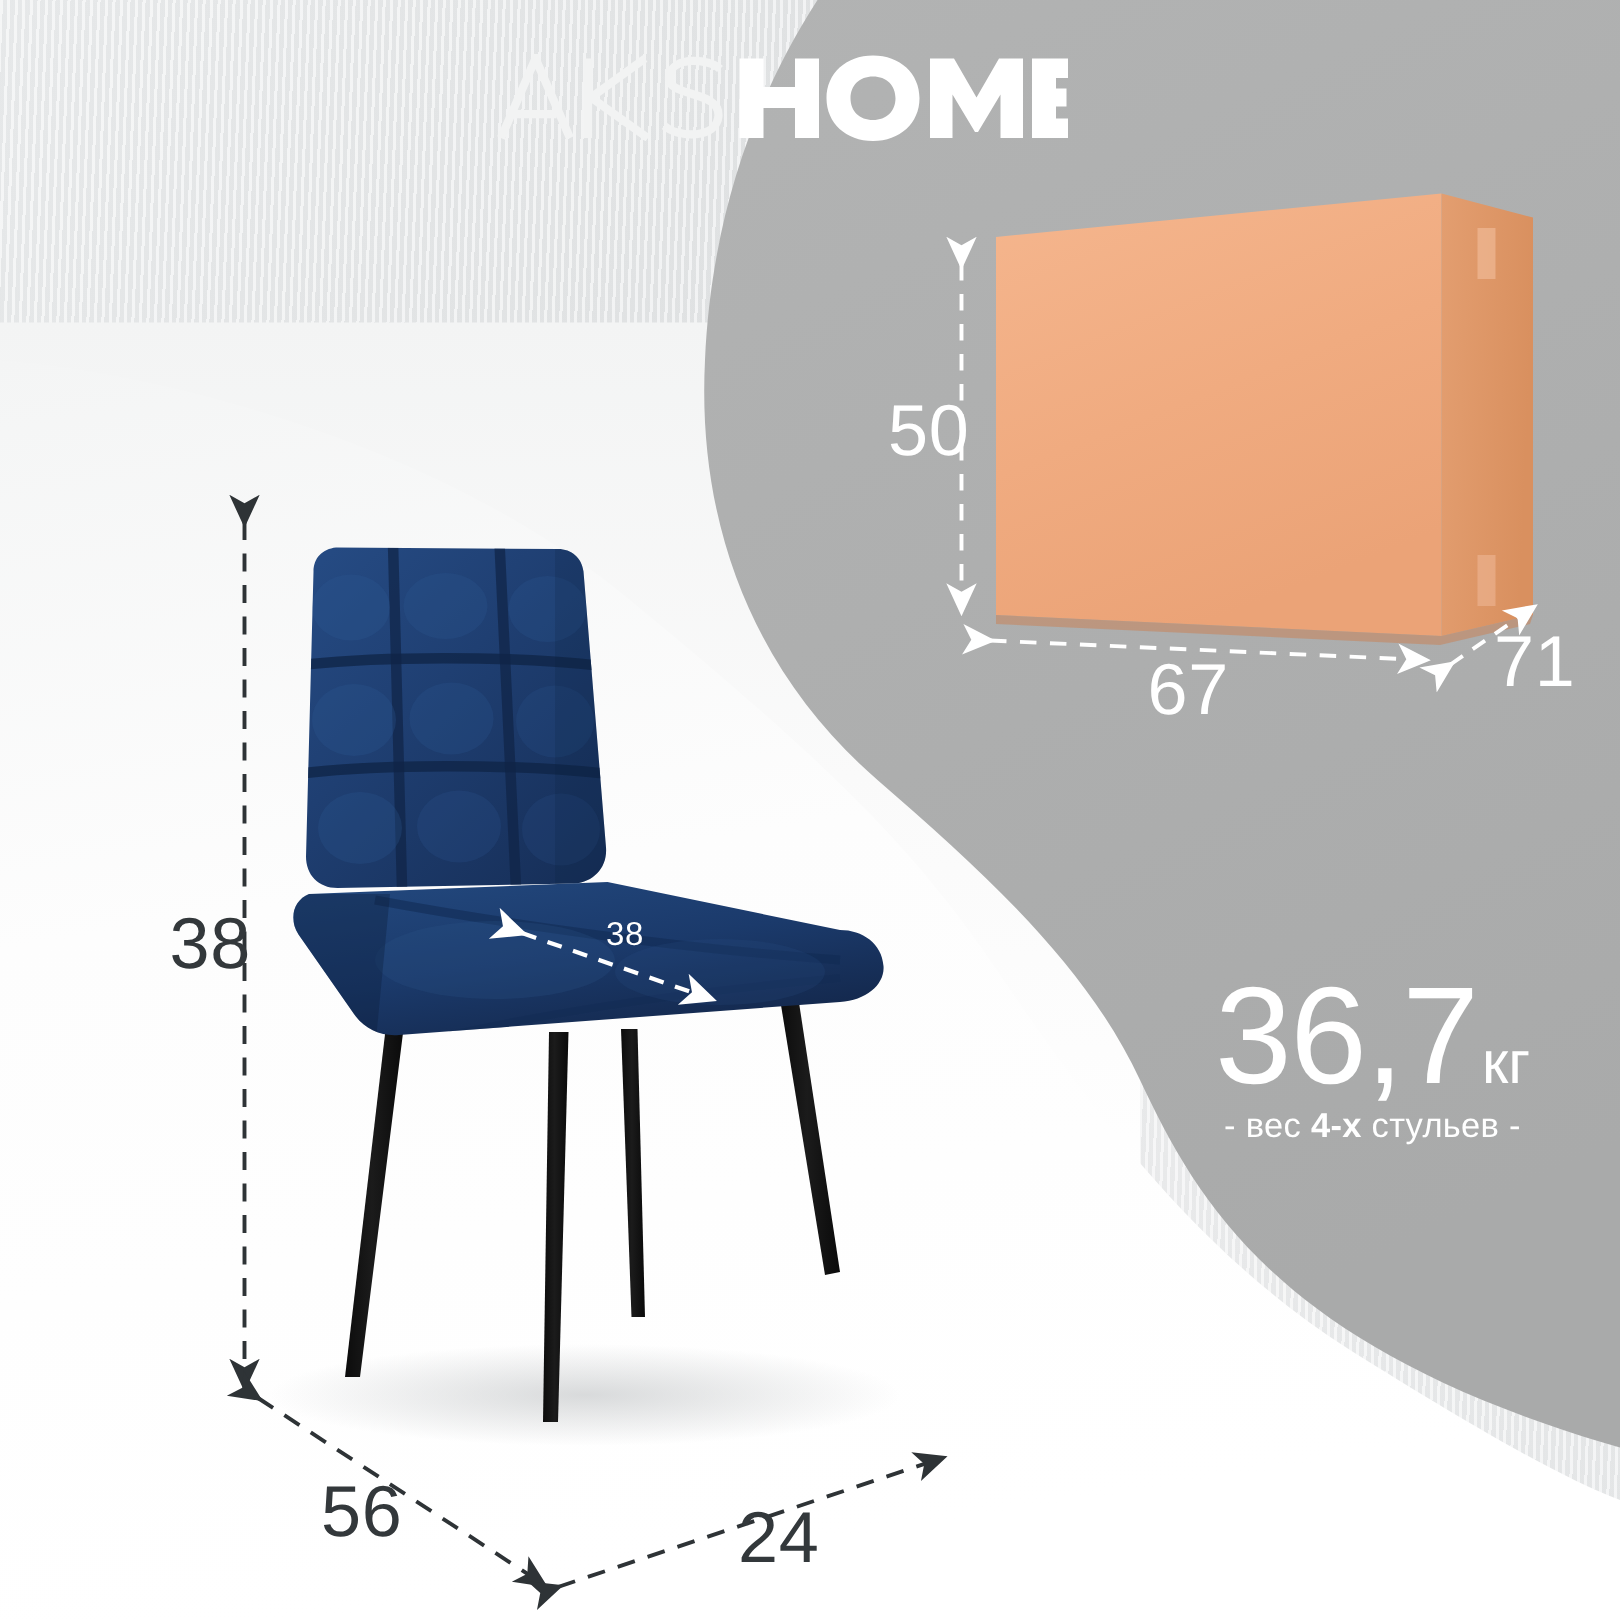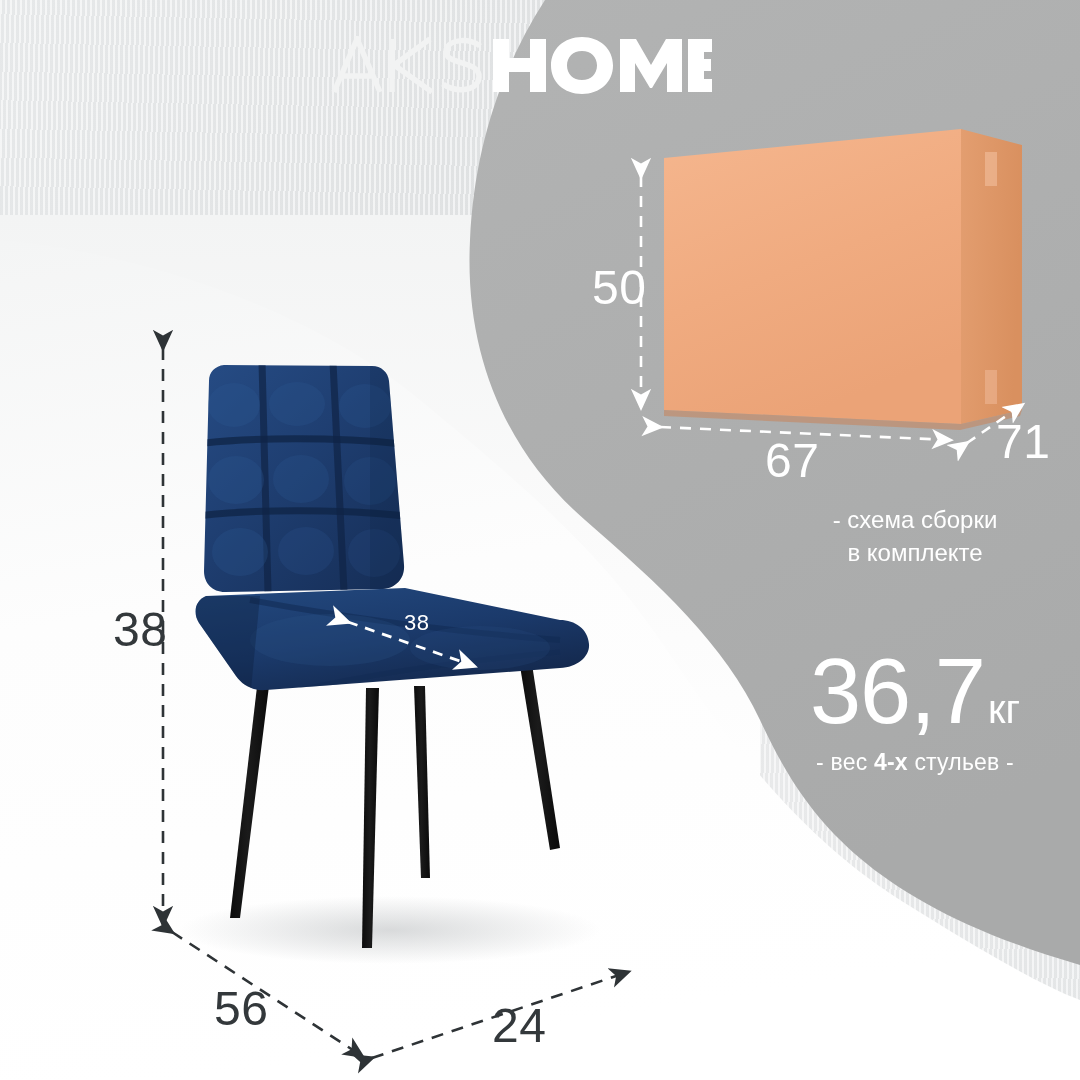--- a/index.html
+++ b/index.html
@@ -39,21 +39,21 @@
   }
   .weight-wrap{ position:absolute; left:760px; top:645px; width:310px; text-align:center; }
   .weight-num{
     font-size:92px; line-height:92px; color:#fff; font-weight:400; letter-spacing:-1px;
     display:inline-block; vertical-align:baseline;
   }
   .weight-unit{
     font-size:40px; color:#fff; font-weight:400; display:inline-block;
     vertical-align:baseline; margin-left:3px;
   }
-  .weight-cap{ margin-top:12px; font-size:23px; color:#fff; letter-spacing:.2px; }
+  .weight-cap{ font-size:23px; color:#fff; letter-spacing:.2px; }
   .weight-cap b{ font-weight:700; }
 
   
   .logo{ position:absolute; left:330px; top:36px; height:58px; }
   .logo svg{ display:block; }
 
   
   .dim{ position:absolute; font-size:48px; line-height:36px; letter-spacing:.5px; }
   .dim.dark{ color:#33383b; }
   .dim.light{ color:#ffffff; }
@@ -166,22 +166,20 @@
 
     <line x1="660" y1="427" x2="950" y2="440" stroke="#ffffff" stroke-width="2.6" stroke-dasharray="11 9" marker-start="url(#wArrow)" marker-end="url(#wArrow)"></line>
 
     <line x1="967" y1="443" x2="1022" y2="405" stroke="#ffffff" stroke-width="2.6" stroke-dasharray="10 8" marker-start="url(#wArrow)" marker-end="url(#wArrow)"></line>
   </svg>
 
   <div class="dim light dim-50">50</div>
   <div class="dim light dim-67">67</div>
   <div class="dim light dim-71">71</div>
 
-  <div class="note-right">- схема сборки
-в комплекте</div>
 
   <div class="weight-wrap">
     <span class="weight-num">36,7</span><span class="weight-unit">кг</span>
     <div class="weight-cap">
       <span>- вес </span><b>4-х</b><span> стульев -</span>
     </div>
   </div>
 
   <svg class="layer" viewBox="0 0 1080 1080">
     <defs>

